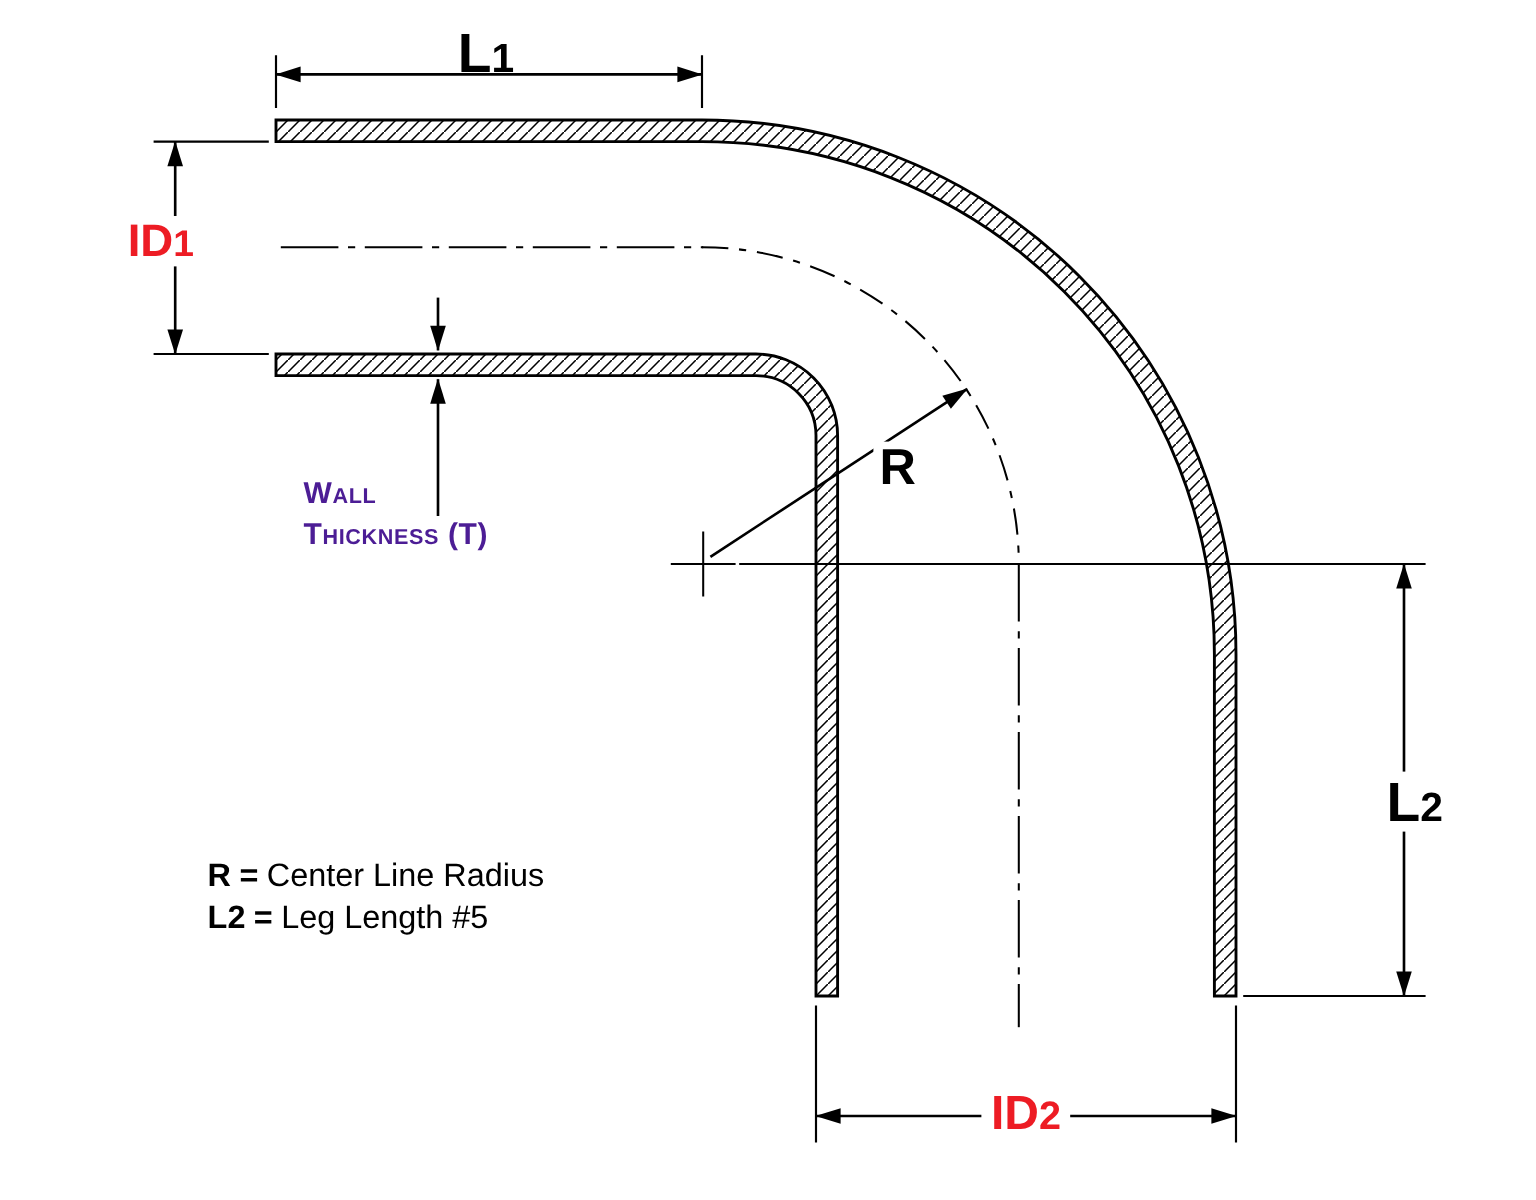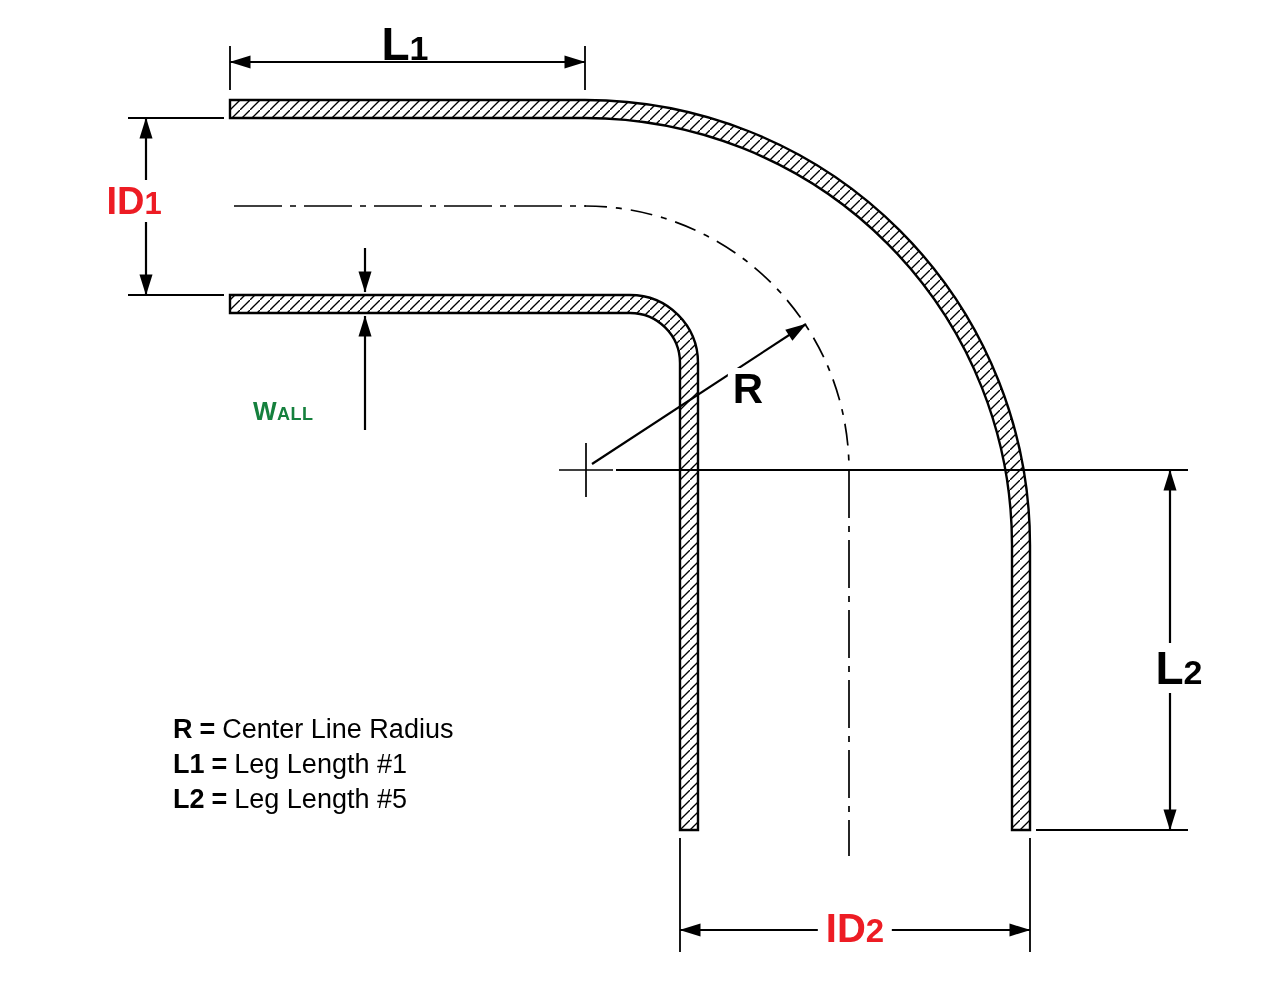--- a/index.html
+++ b/index.html
@@ -26,21 +26,21 @@
   .label-id1 { left: 134px;  top: 201px; }
   .label-id1 .main { font-size: 38px; } .label-id1 .sub { font-size: 31px; }
   .label-r   { left: 748px;  top: 389px; font-size: 42px; background:#fff; padding: 0 5px; }
   .label-l2  { left: 1179px; top: 668px; }
   .label-id2 { left: 855px;  top: 928px; }
   .label-id2 .main { font-size: 40px; } .label-id2 .sub { font-size: 33px; }
 
   .wall-label {
     position: absolute; left: 253px; top: 394px;
     font-weight: 700; font-size: 25px; line-height: 34px;
-    font-variant: small-caps; letter-spacing: 0.5px; color: #15803d;
+    font-variant: small-caps; letter-spacing: 0.5px; color: #4c1d95;
     z-index: 5;
   }
 
   .legend {
     position: absolute; left: 173px; top: 692px;
     font-size: 27px; line-height: 35px; color: #000; z-index: 5;
     white-space: nowrap;
     margin-top: 20px;
   }
   .legend .term { font-weight: 700; }
@@ -118,27 +118,25 @@
   <div class="dim-label bg label-l2">
     <span class="main">L</span><span class="sub">2</span>
   </div>
 
   <div class="dim-label red bg label-id2">
     <span class="main">ID</span><span class="sub">2</span>
   </div>
 
   <div class="wall-label">
     <div>Wall</div>
+    <div>Thickness (T)</div>
   </div>
 
   <div class="legend">
     <div class="legend-line">
       <span class="term">R</span><span class="eq">=</span><span class="def">Center Line Radius</span>
-    </div>
-    <div class="legend-line">
-      <span class="term">L1</span><span class="eq">=</span><span class="def">Leg Length #1</span>
     </div>
     <div class="legend-line">
       <span class="term">L2</span><span class="eq">=</span><span class="def">Leg Length #5</span>
     </div>
   </div>
 
 </div>
 
 </body></html>

